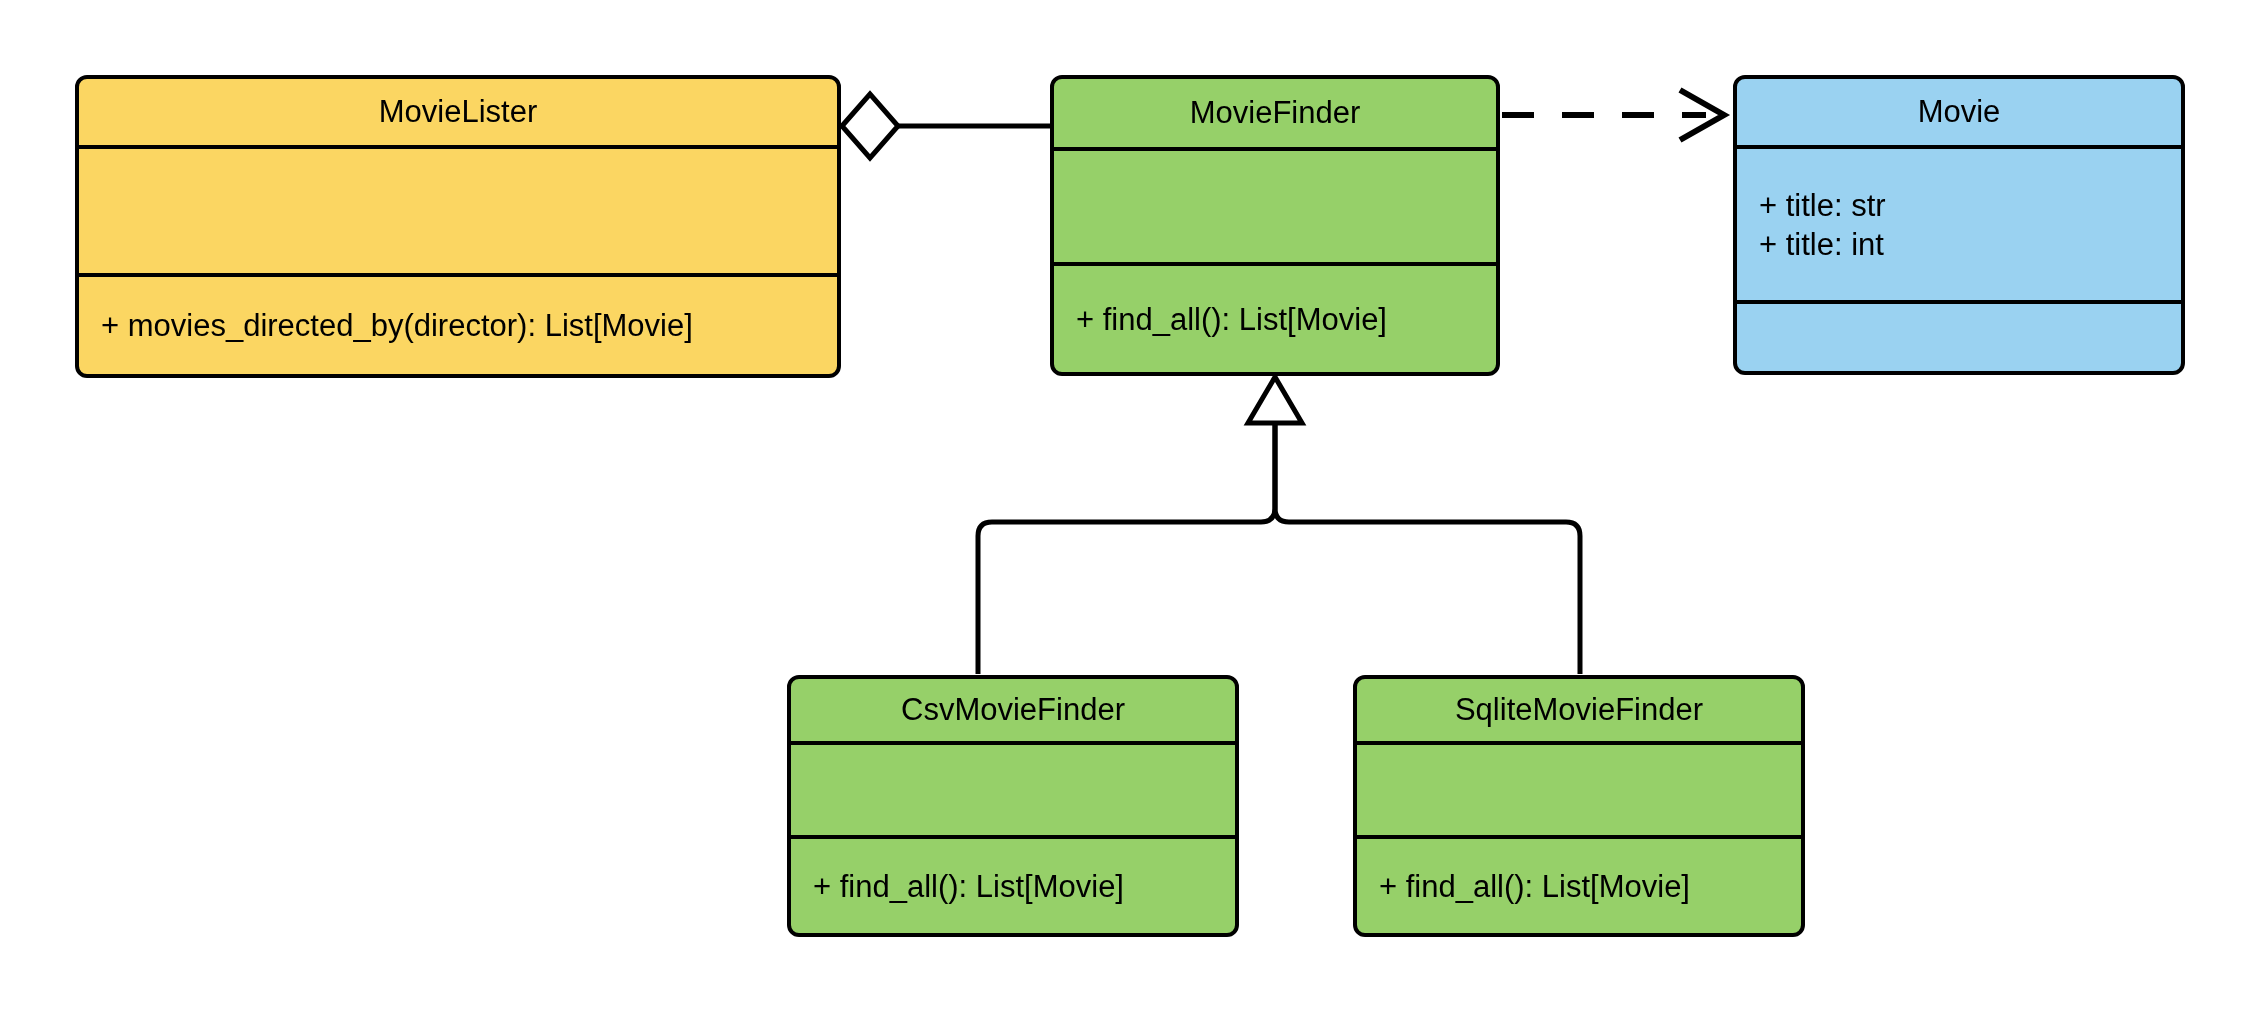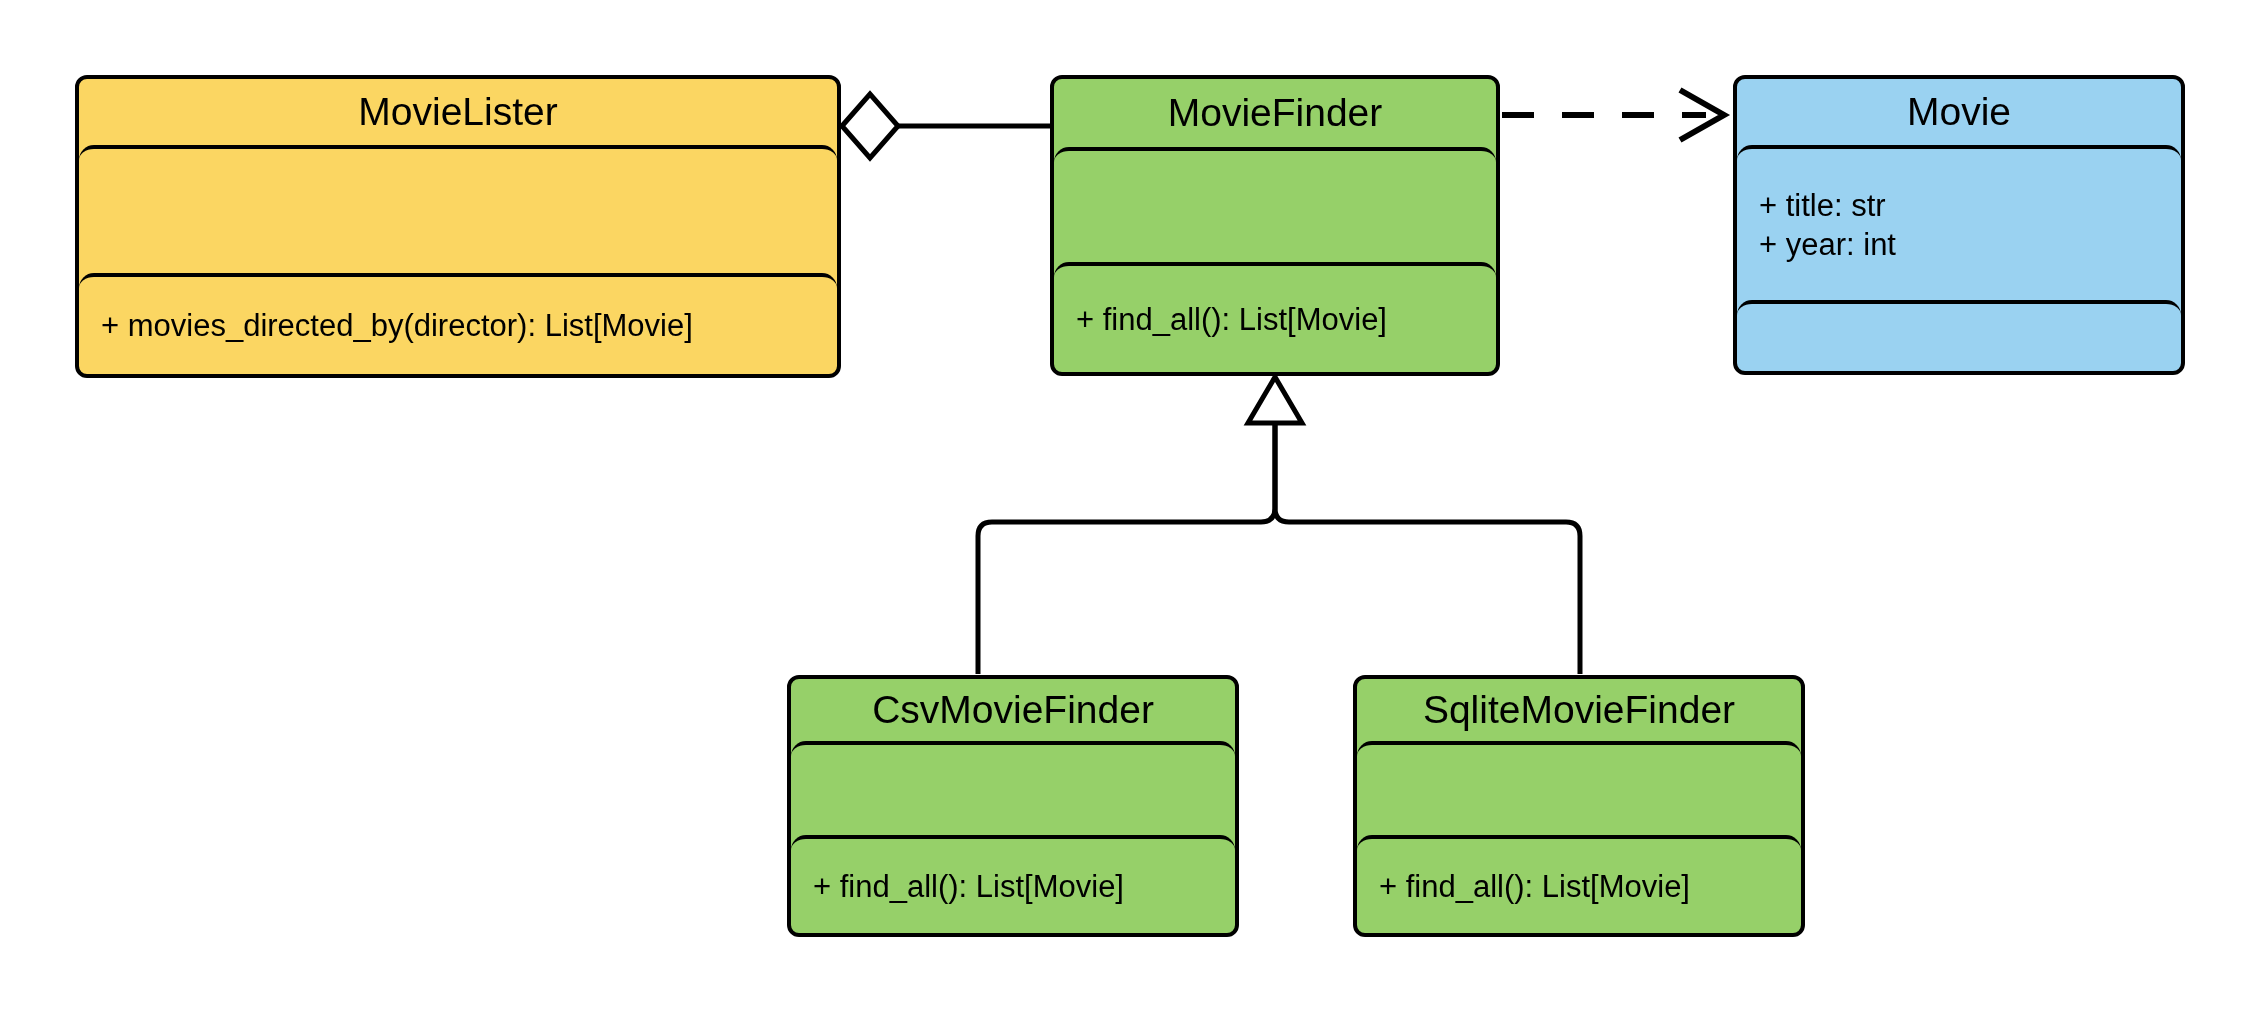--- a/index.html
+++ b/index.html
@@ -25,30 +25,29 @@
     display: flex;
     flex-direction: column;
     overflow: hidden;
   }
   .sec { box-sizing: border-box; }
   .sec + .sec { border-top: 4px solid #000000; }
   .sec-title {
     display: flex;
     align-items: center;
     justify-content: center;
-    font-size: 39px;
+    font-size: 31px;
   }
   .sec-members {
     display: flex;
     flex-direction: column;
     justify-content: center;
     padding: 0 22px;
     font-size: 31px;
     line-height: 39px;
-    border-radius: 15px;
   }
   .member-line { white-space: nowrap; }
 
   
   #box-movielister { left: 75px;   top: 75px;  width: 766px; height: 303px; }
   #box-movielister .sec-title   { height: 66px; }
   #box-movielister .sec-attrs   { height: 96px; }
   #box-movielister .sec-methods { flex: 1; margin-top: 32px; }
 
   #box-moviefinder { left: 1050px; top: 75px;  width: 450px; height: 301px; }
@@ -108,21 +107,21 @@
     <div class="sec sec-attrs sec-members"></div>
     <div class="sec sec-methods sec-members">
       <div class="member-line">+ find_all(): List[Movie]</div>
     </div>
   </div>
 
   <div class="class-box" id="box-movie" style="background-color: rgb(154, 210, 241);">
     <div class="sec sec-title">Movie</div>
     <div class="sec sec-attrs sec-members">
       <div class="member-line">+ title: str</div>
-      <div class="member-line">+ year: int</div>
+      <div class="member-line">+ title: int</div>
     </div>
     <div class="sec sec-methods sec-members"></div>
   </div>
 
   <div class="class-box" id="box-csvmoviefinder" style="background-color: rgb(150, 208, 105);">
     <div class="sec sec-title">CsvMovieFinder</div>
     <div class="sec sec-attrs sec-members"></div>
     <div class="sec sec-methods sec-members">
       <div class="member-line">+ find_all(): List[Movie]</div>
     </div>

